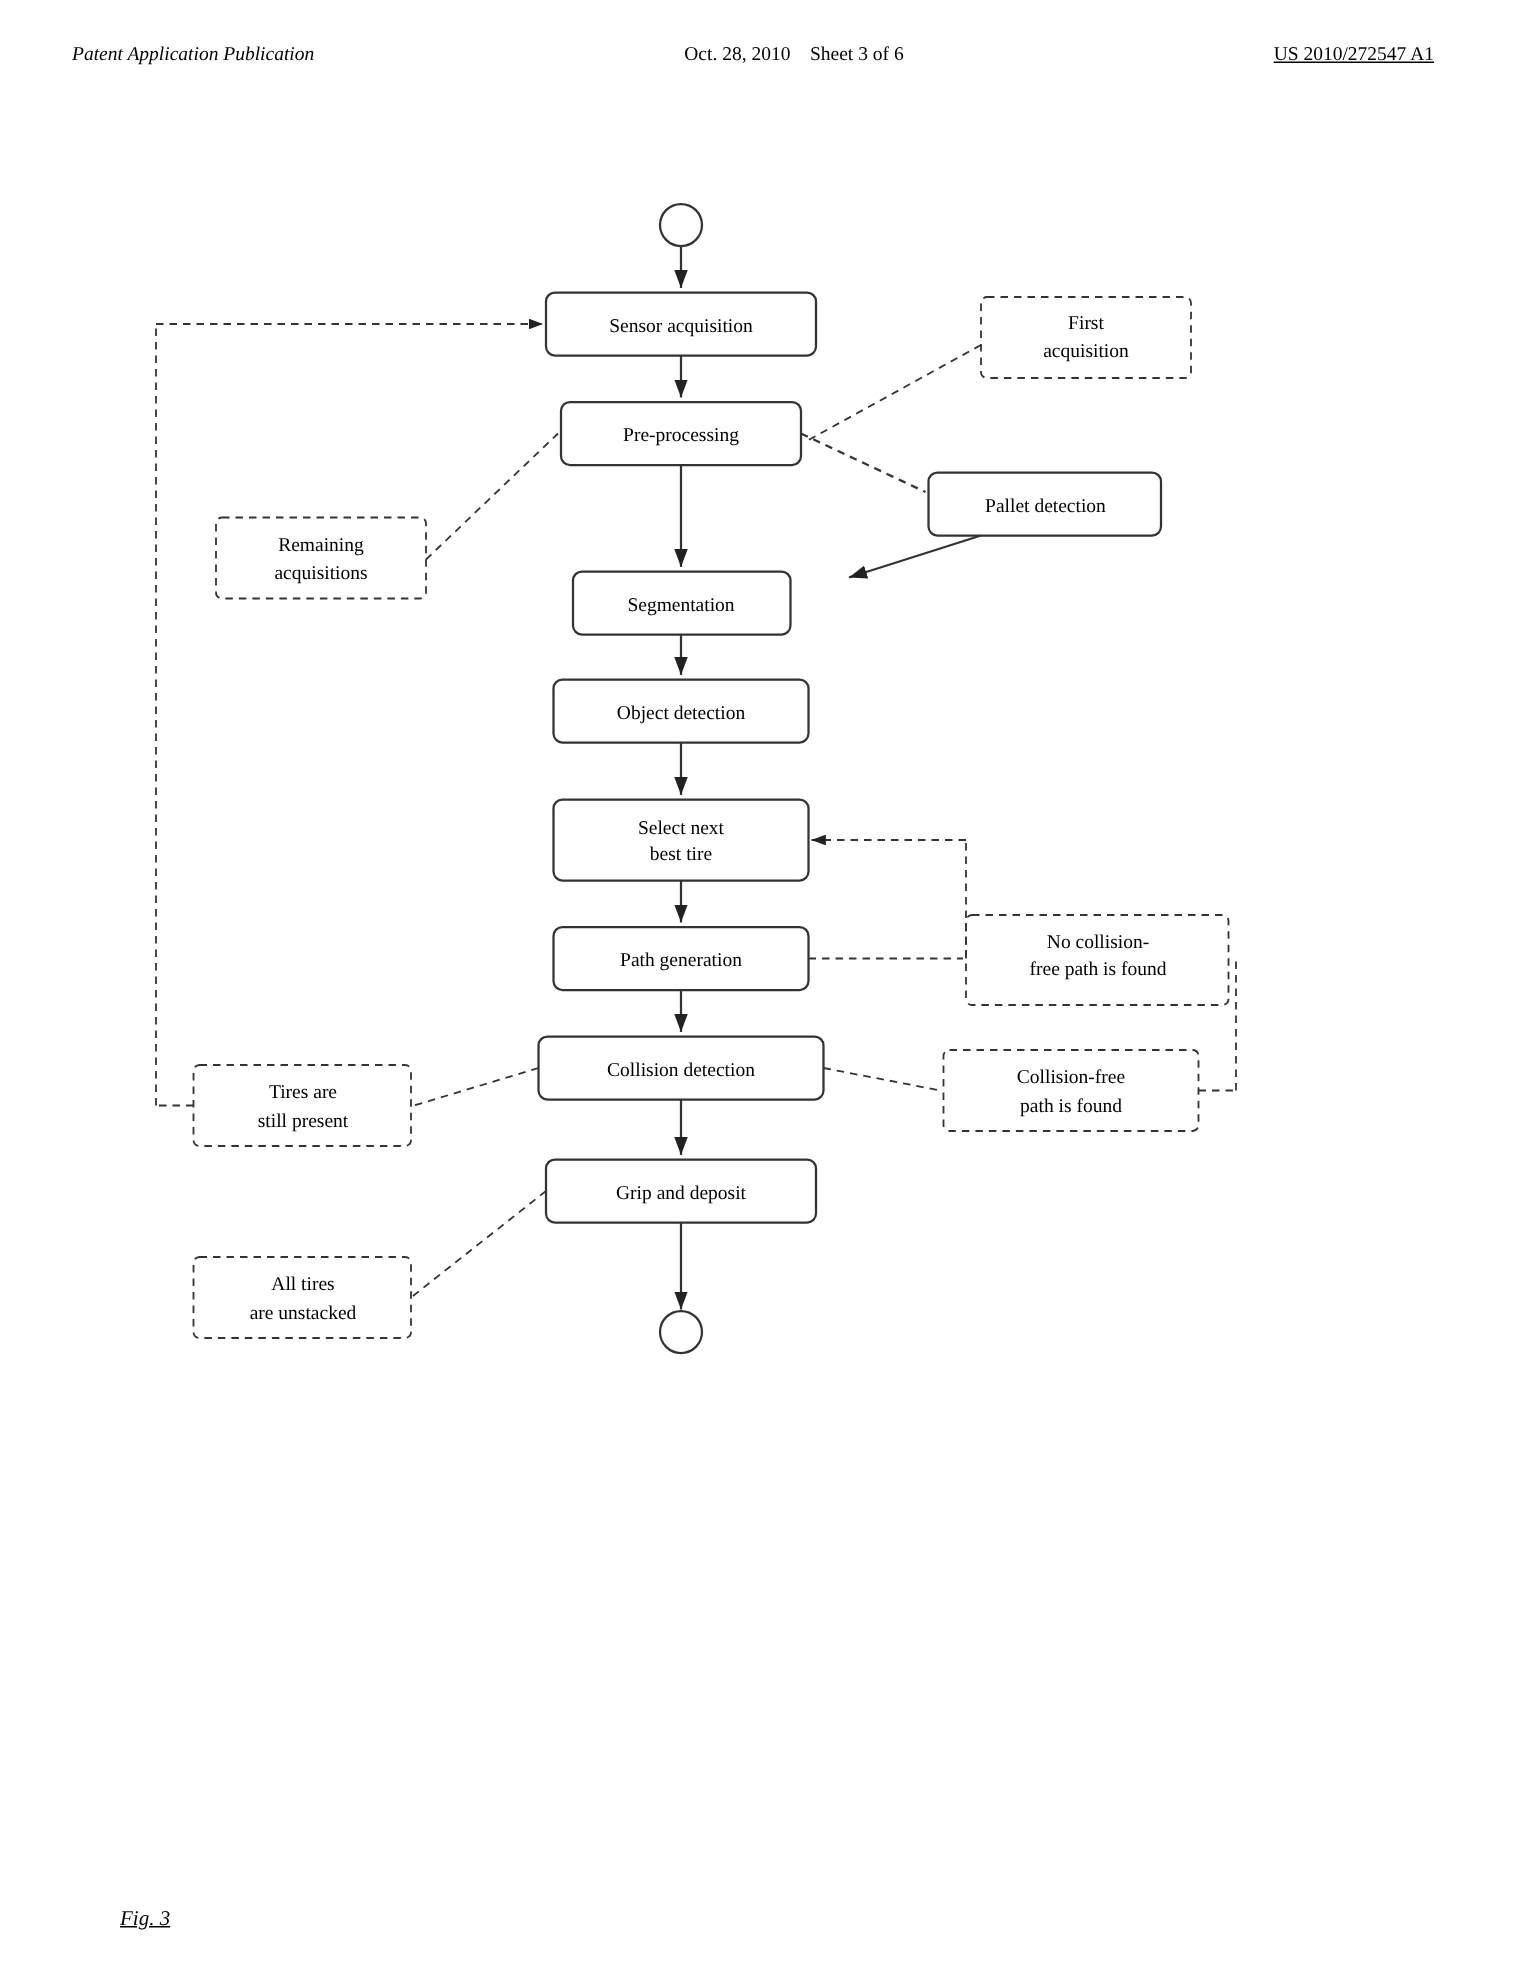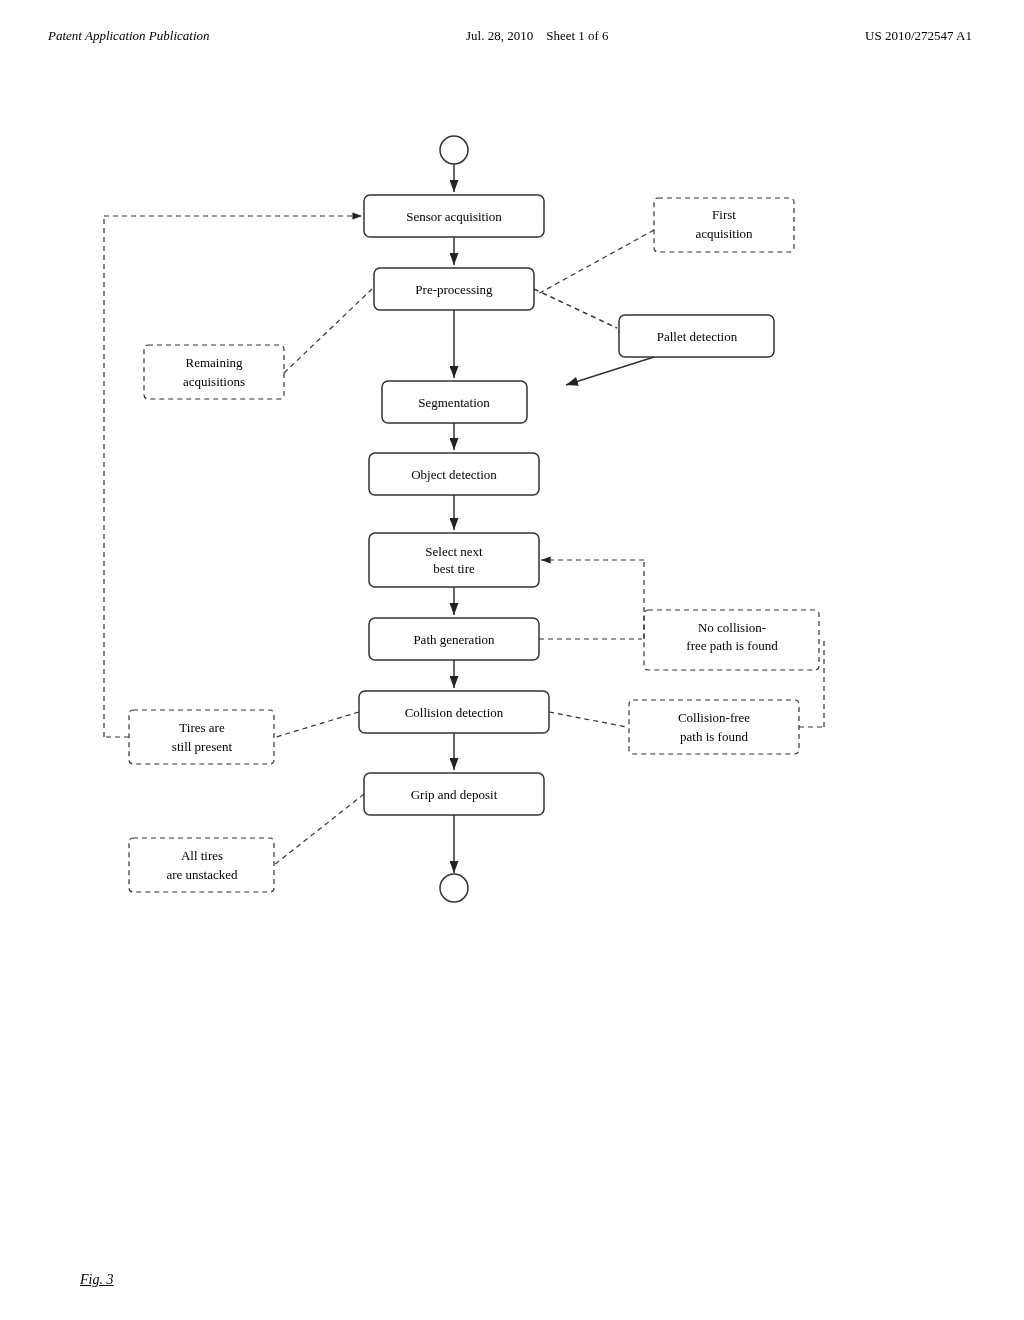--- a/index.html
+++ b/index.html
@@ -10,26 +10,26 @@
       font-family: 'Times New Roman', Times, serif;
       position: relative;
       overflow: hidden;
     }
 
     
     .header {
       display: flex;
       justify-content: space-between;
       align-items: flex-start;
-      padding: 28px 52px 0 48px;
+      padding: 28px 68px 0 48px;
       font-size: 13px;
     }
     .header-left { font-style: italic; font-weight: normal; }
     .header-center { text-align: center; }
-    .header-right { text-align: right; }
+    .header-right { text-align: right; text-decoration: underline; }
 
     
     .diagram-area {
       position: absolute;
       top: 120px;
       left: 64px;
       width: 900px;
       height: 1060px;
     }
 
@@ -50,22 +50,22 @@
       font-style: italic;
       text-decoration: underline;
     }
   </style>
 </head>
 <body>
 
 <div class="header">
   <div class="header-left">Patent Application Publication</div>
   <div class="header-center">
-    <span>Jul. 28, 2010</span>&nbsp;&nbsp;&nbsp;
-    <span>Sheet 1 of 6</span>
+    <span>Oct. 28, 2010</span>&nbsp;&nbsp;&nbsp;
+    <span>Sheet 3 of 6</span>
   </div>
   <div class="header-right">US 2010/272547 A1</div>
 </div>
 
 <div class="diagram-area">
   <svg class="flowchart-svg" viewBox="0 0 900 1060" xmlns="http://www.w3.org/2000/svg">
 
     <defs>
       <marker id="arrowhead" markerWidth="8" markerHeight="6" refX="8" refY="3" orient="auto">
         <polygon points="0 0, 8 3, 0 6" fill="#222"></polygon>

